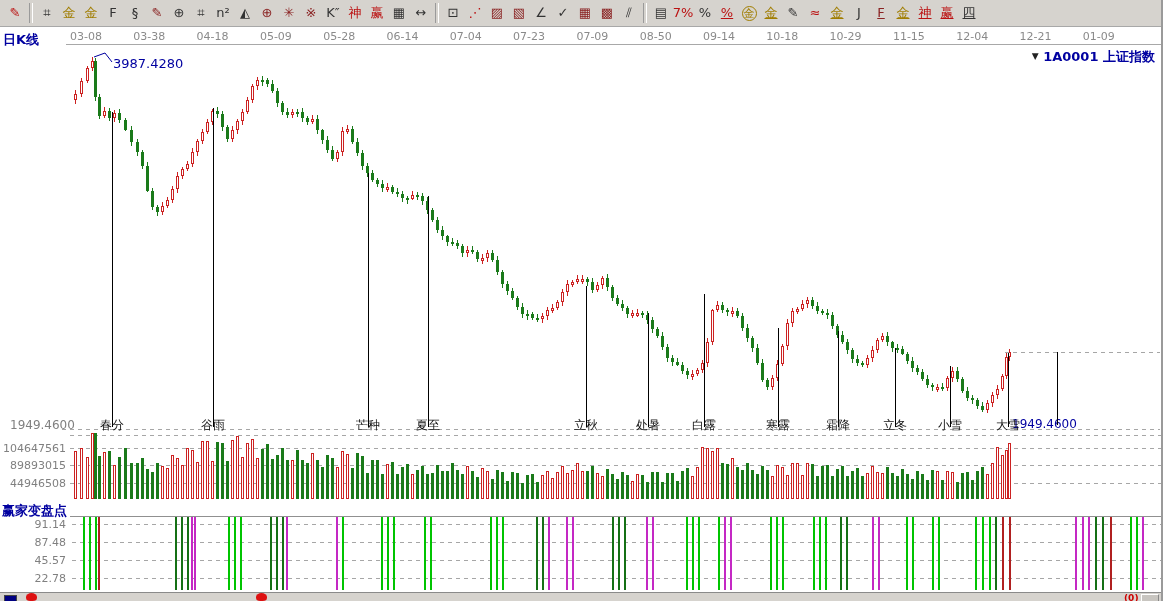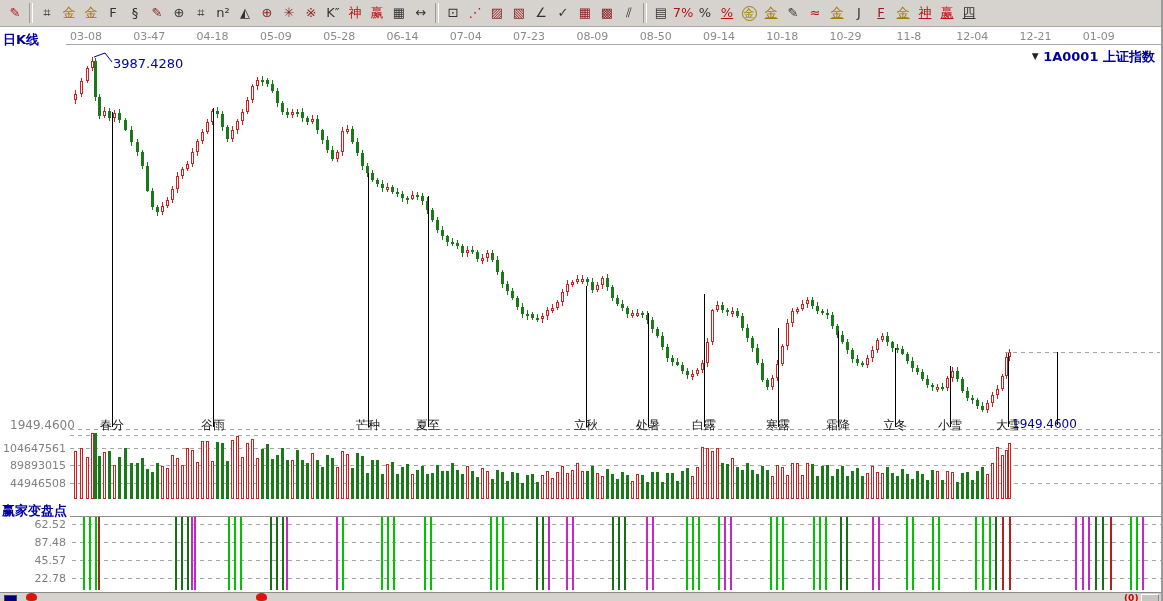--- a/index.html
+++ b/index.html
@@ -114,51 +114,51 @@
 
   <div id="statusbar">
     <div class="bluebox"></div>
     <div id="statcount">(0)</div>
     <div id="statthumb"></div>
   <div class="redmark" style="left: 26px;"></div>
       <div class="redmark" style="left: 256px;"></div>
     </div>
 
 <div class="datelbl" style="position: absolute; left: 86px; top: 30px;">03-08</div>
-    <div class="datelbl" style="position: absolute; left: 149.3px; top: 30px;">03-47</div>
+    <div class="datelbl" style="position: absolute; left: 149.3px; top: 30px;">03-38</div>
     <div class="datelbl" style="position: absolute; left: 212.6px; top: 30px;">04-18</div>
     <div class="datelbl" style="position: absolute; left: 275.9px; top: 30px;">05-09</div>
     <div class="datelbl" style="position: absolute; left: 339.2px; top: 30px;">05-28</div>
     <div class="datelbl" style="position: absolute; left: 402.5px; top: 30px;">06-14</div>
     <div class="datelbl" style="position: absolute; left: 465.8px; top: 30px;">07-04</div>
     <div class="datelbl" style="position: absolute; left: 529.1px; top: 30px;">07-23</div>
-    <div class="datelbl" style="position: absolute; left: 592.4px; top: 30px;">08-09</div>
+    <div class="datelbl" style="position: absolute; left: 592.4px; top: 30px;">07-09</div>
     <div class="datelbl" style="position: absolute; left: 655.7px; top: 30px;">08-50</div>
     <div class="datelbl" style="position: absolute; left: 719px; top: 30px;">09-14</div>
     <div class="datelbl" style="position: absolute; left: 782.3px; top: 30px;">10-18</div>
     <div class="datelbl" style="position: absolute; left: 845.6px; top: 30px;">10-29</div>
-    <div class="datelbl" style="position: absolute; left: 908.9px; top: 30px;">11-8</div>
+    <div class="datelbl" style="position: absolute; left: 908.9px; top: 30px;">11-15</div>
     <div class="datelbl" style="position: absolute; left: 972.2px; top: 30px;">12-04</div>
     <div class="datelbl" style="position: absolute; left: 1035.5px; top: 30px;">12-21</div>
     <div class="datelbl" style="position: absolute; left: 1098.8px; top: 30px;">01-09</div>
     <div style="position: absolute; left: 66px; top: 44px; width: 1097px; height: 1px; background: rgb(168, 168, 168);"></div>
     <div style="position: absolute; left: 62px; top: 429px; width: 1098px; height: 1px; background: repeating-linear-gradient(90deg, rgb(166, 166, 166) 0px, rgb(166, 166, 166) 4px, transparent 4px, transparent 8px);"></div>
     <div style="position: absolute; left: 70px; top: 435px; width: 1093px; height: 1px; background: repeating-linear-gradient(90deg, rgb(166, 166, 166) 0px, rgb(166, 166, 166) 4px, transparent 4px, transparent 8px);"></div>
     <div style="position: absolute; left: 70px; top: 448px; width: 1093px; height: 1px; background: repeating-linear-gradient(90deg, rgb(166, 166, 166) 0px, rgb(166, 166, 166) 4px, transparent 4px, transparent 8px);"></div>
     <div style="position: absolute; left: 70px; top: 465px; width: 1093px; height: 1px; background: repeating-linear-gradient(90deg, rgb(166, 166, 166) 0px, rgb(166, 166, 166) 4px, transparent 4px, transparent 8px);"></div>
     <div style="position: absolute; left: 70px; top: 483px; width: 1093px; height: 1px; background: repeating-linear-gradient(90deg, rgb(166, 166, 166) 0px, rgb(166, 166, 166) 4px, transparent 4px, transparent 8px);"></div>
     <div style="position: absolute; left: 70px; top: 516px; width: 1093px; height: 1px; background: rgb(144, 144, 144);"></div>
     <div style="position: absolute; left: 72px; top: 524px; width: 1091px; height: 1px; background: repeating-linear-gradient(90deg, rgb(166, 166, 166) 0px, rgb(166, 166, 166) 4px, transparent 4px, transparent 8px);"></div>
     <div style="position: absolute; left: 72px; top: 542px; width: 1091px; height: 1px; background: repeating-linear-gradient(90deg, rgb(166, 166, 166) 0px, rgb(166, 166, 166) 4px, transparent 4px, transparent 8px);"></div>
     <div style="position: absolute; left: 72px; top: 560px; width: 1091px; height: 1px; background: repeating-linear-gradient(90deg, rgb(166, 166, 166) 0px, rgb(166, 166, 166) 4px, transparent 4px, transparent 8px);"></div>
     <div style="position: absolute; left: 72px; top: 578px; width: 1091px; height: 1px; background: repeating-linear-gradient(90deg, rgb(166, 166, 166) 0px, rgb(166, 166, 166) 4px, transparent 4px, transparent 8px);"></div>
     <div class="axlbl" style="position: absolute; left: 0px; top: 442px; width: 66px; text-align: right;">104647561</div>
     <div class="axlbl" style="position: absolute; left: 0px; top: 459px; width: 66px; text-align: right;">89893015</div>
     <div class="axlbl" style="position: absolute; left: 0px; top: 477px; width: 66px; text-align: right;">44946508</div>
-    <div class="axlbl" style="position: absolute; left: 0px; top: 518px; width: 66px; text-align: right;">62.52</div>
+    <div class="axlbl" style="position: absolute; left: 0px; top: 518px; width: 66px; text-align: right;">91.14</div>
     <div class="axlbl" style="position: absolute; left: 0px; top: 536px; width: 66px; text-align: right;">87.48</div>
     <div class="axlbl" style="position: absolute; left: 0px; top: 554px; width: 66px; text-align: right;">45.57</div>
     <div class="axlbl" style="position: absolute; left: 0px; top: 572px; width: 66px; text-align: right;">22.78</div>
     <div style="position: absolute; left: 75px; top: 90.4206px; width: 1px; height: 13.5299px; background: rgb(204, 34, 34);"></div>
     <div style="position: absolute; left: 74px; top: 94.1817px; width: 1px; height: 3.81834px; background: rgb(255, 255, 255); border: 1px solid rgb(204, 34, 34);"></div>
     <div style="position: absolute; left: 74px; top: 451px; width: 1px; height: 46px; background: rgb(255, 255, 255); border: 1px solid rgb(204, 34, 34);"></div>
     <div style="position: absolute; left: 81px; top: 78.0084px; width: 1px; height: 19.0881px; background: rgb(204, 34, 34);"></div>
     <div style="position: absolute; left: 80px; top: 81.4378px; width: 1px; height: 10.7439px; background: rgb(255, 255, 255); border: 1px solid rgb(204, 34, 34);"></div>
     <div style="position: absolute; left: 80px; top: 448px; width: 1px; height: 49px; background: rgb(255, 255, 255); border: 1px solid rgb(204, 34, 34);"></div>
     <div style="position: absolute; left: 87px; top: 65.8486px; width: 1px; height: 17.5083px; background: rgb(204, 34, 34);"></div>

